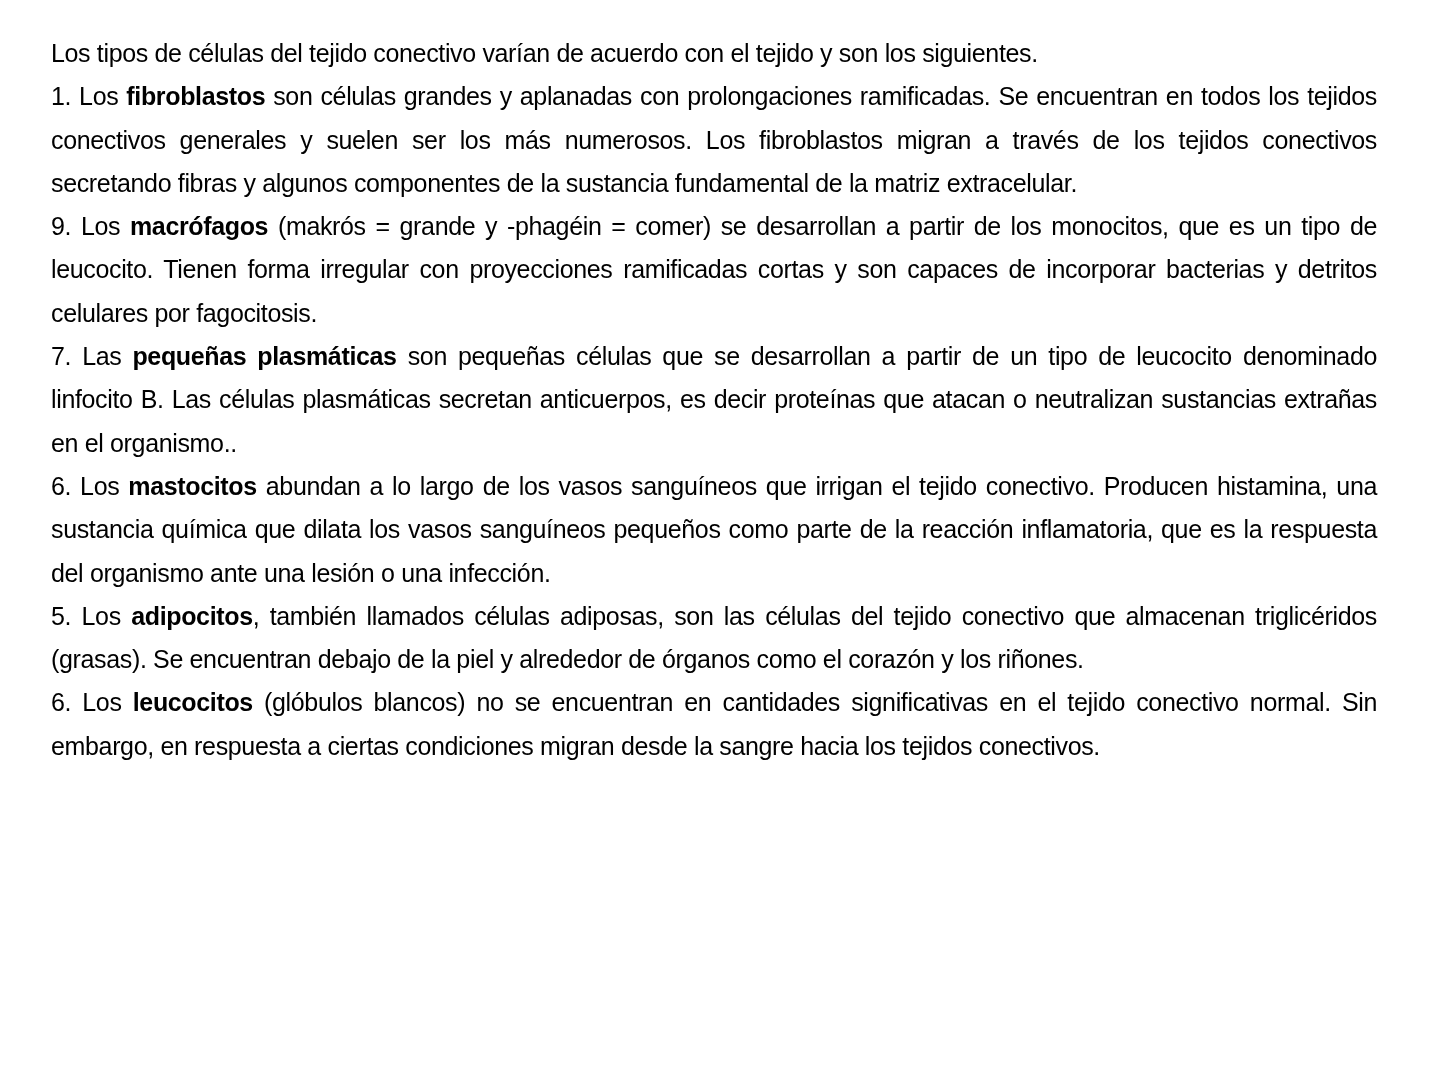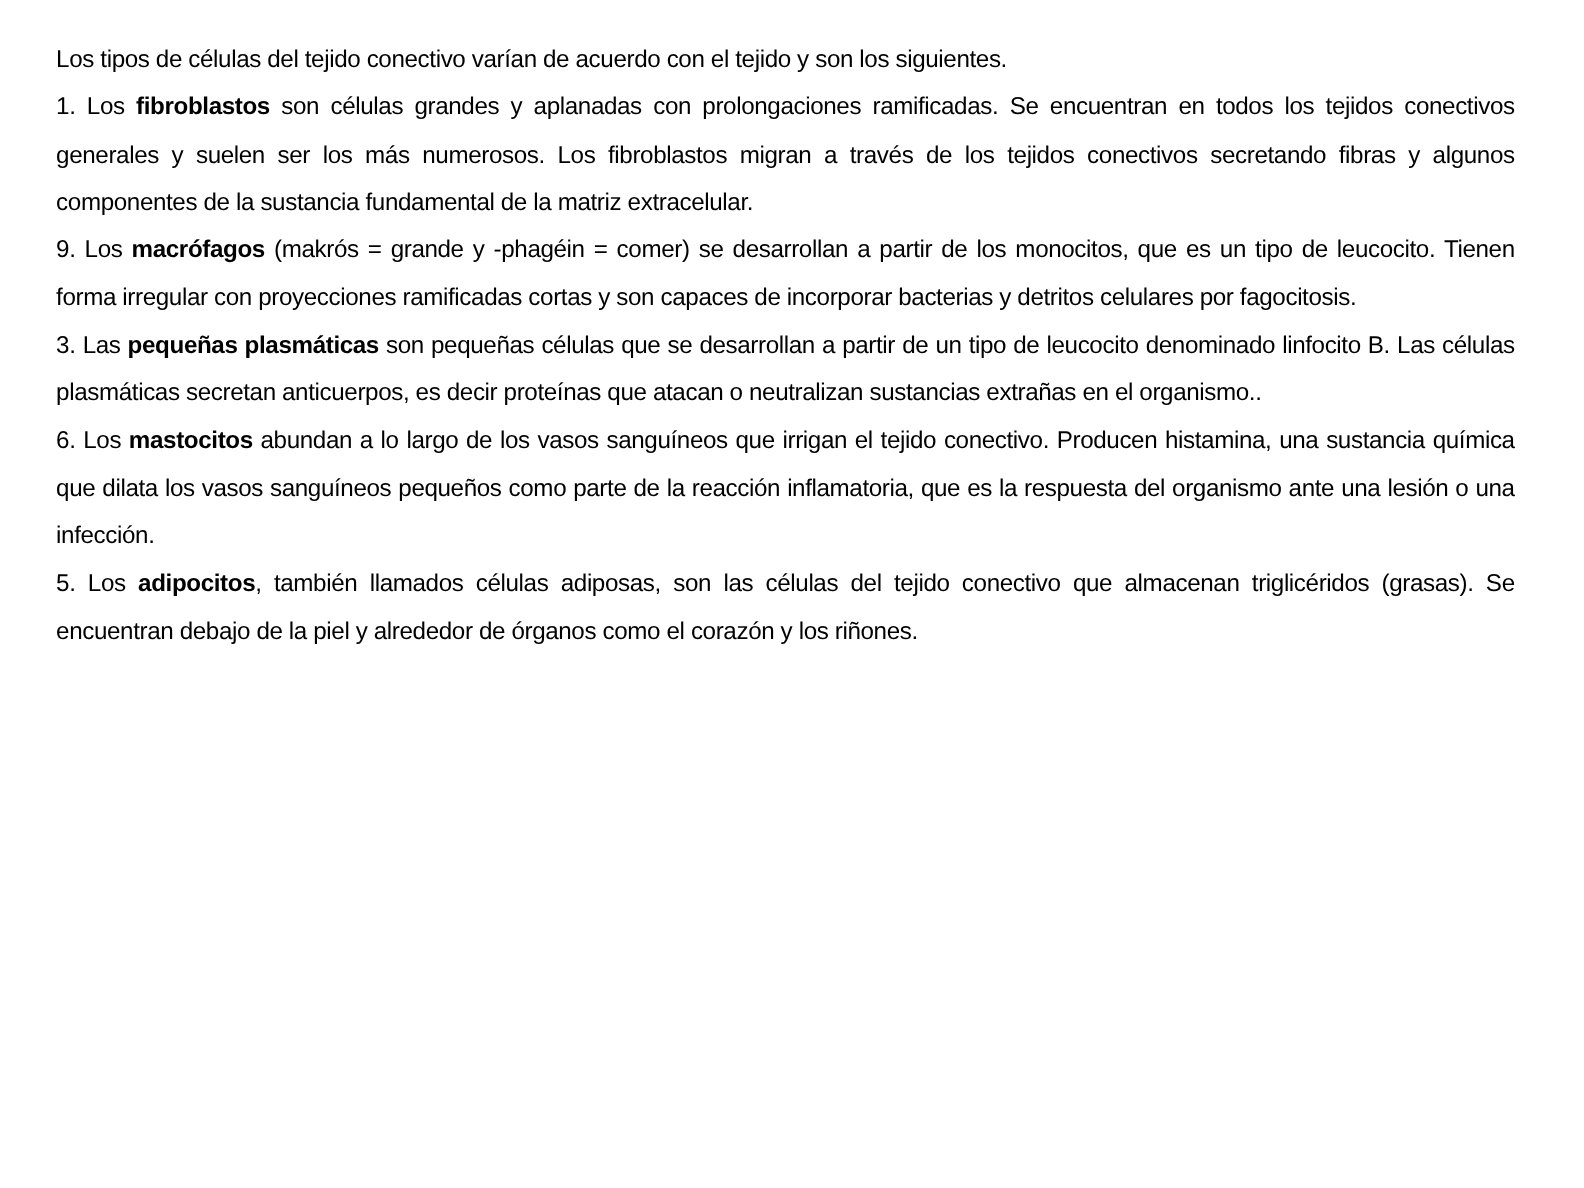--- a/index.html
+++ b/index.html
@@ -12,21 +12,21 @@
       height: 1080px;
       overflow: hidden;
       position: relative;
     }
     .page {
       position: absolute;
       left: 51px;
       top: 32px;
       width: 1326px;
       font-family: "Liberation Sans", "DejaVu Sans", sans-serif;
-      font-size: 22px;
+      font-size: 25px;
       line-height: 43.3px;
       color: #000000;
       text-align: justify;
       letter-spacing: -0.35px;
       word-spacing: 0px;
     }
     .para {
       margin: 0;
       padding: 0;
     }
@@ -37,19 +37,20 @@
 </head>
 <body>
 
 <div class="page">
   <p class="para">Los tipos de células del tejido conectivo varían de acuerdo con el tejido y son los siguientes.</p>
 
   <p class="para"><span>1. Los </span><b>fibroblastos</b><span> son células grandes y aplanadas con prolongaciones ramificadas. Se encuentran en todos los tejidos conectivos generales y suelen ser los más numerosos. Los fibroblastos migran a través de los tejidos conectivos secretando fibras y algunos componentes de la sustancia fundamental de la matriz extracelular.</span></p>
 
   <p class="para"><span>9. Los </span><b>macrófagos</b><span> (makrós = grande y -phagéin = comer) se desarrollan a partir de los monocitos, que es un tipo de leucocito. Tienen forma irregular con proyecciones ramificadas cortas y son capaces de incorporar bacterias y detritos celulares por fagocitosis.</span></p>
 
-  <p class="para"><span>3. Las </span><b>pequeñas plasmáticas</b><span> son pequeñas células que se desarrollan a partir de un tipo de leucocito denominado linfocito B. Las células plasmáticas secretan anticuerpos, es decir proteínas que atacan o neutralizan sustancias extrañas en el organismo..</span></p>
+  <p class="para"><span>7. Las </span><b>pequeñas plasmáticas</b><span> son pequeñas células que se desarrollan a partir de un tipo de leucocito denominado linfocito B. Las células plasmáticas secretan anticuerpos, es decir proteínas que atacan o neutralizan sustancias extrañas en el organismo..</span></p>
 
   <p class="para"><span>6. Los </span><b>mastocitos</b><span> abundan a lo largo de los vasos sanguíneos que irrigan el tejido conectivo. Producen histamina, una sustancia química que dilata los vasos sanguíneos pequeños como parte de la reacción inflamatoria, que es la respuesta del organismo ante una lesión o una infección.</span></p>
 
   <p class="para"><span>5. Los </span><b>adipocitos</b><span>, también llamados células adiposas, son las células del tejido conectivo que almacenan triglicéridos (grasas). Se encuentran debajo de la piel y alrededor de órganos como el corazón y los riñones.</span></p>
 
+  <p class="para"><span>6. Los </span><b>leucocitos</b><span> (glóbulos blancos) no se encuentran en cantidades significativas en el tejido conectivo normal. Sin embargo, en respuesta a ciertas condiciones migran desde la sangre hacia los tejidos conectivos.</span></p>
 </div>
 
 </body></html>

